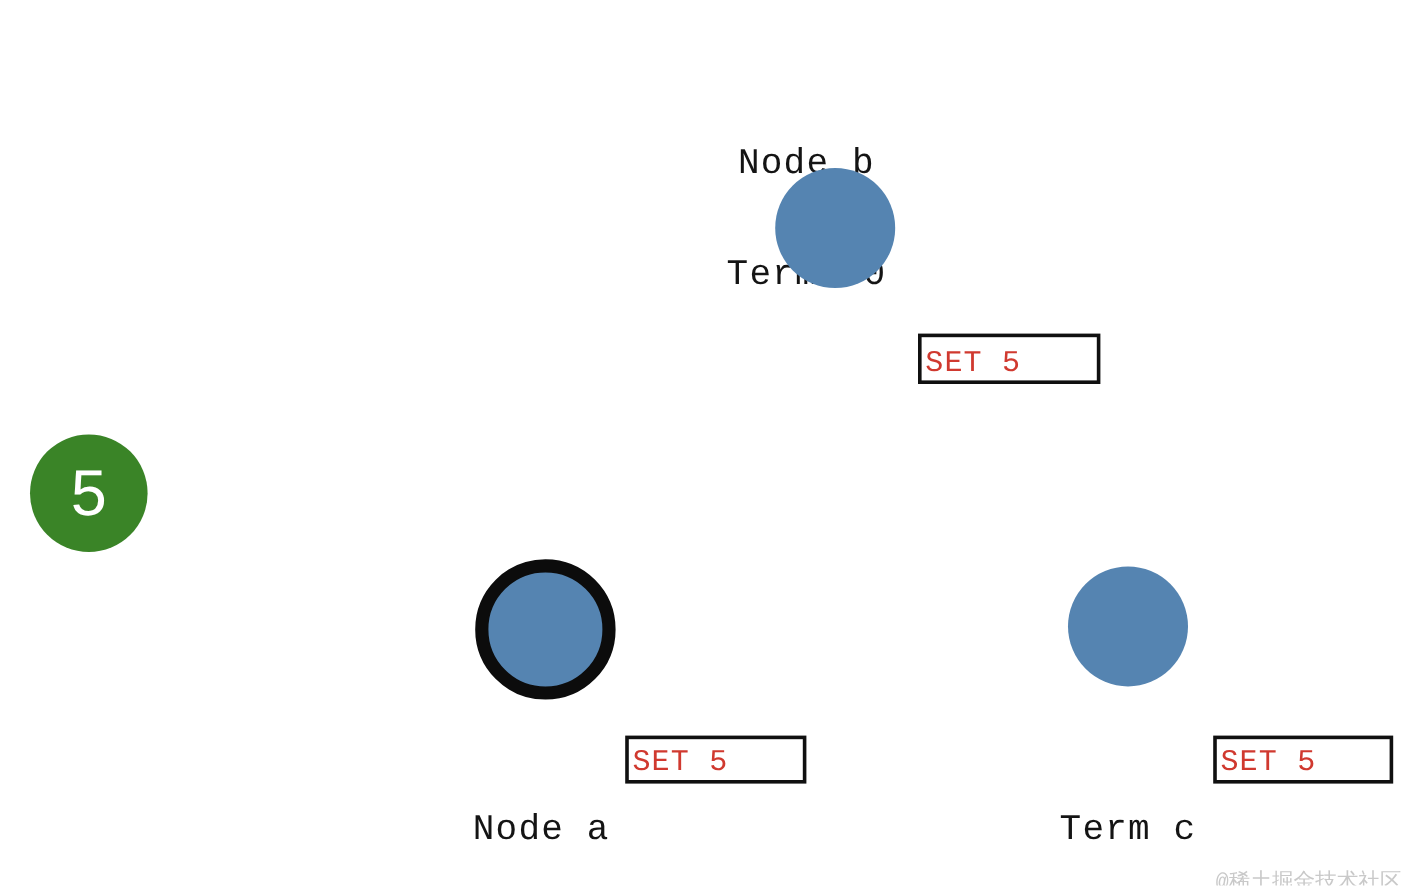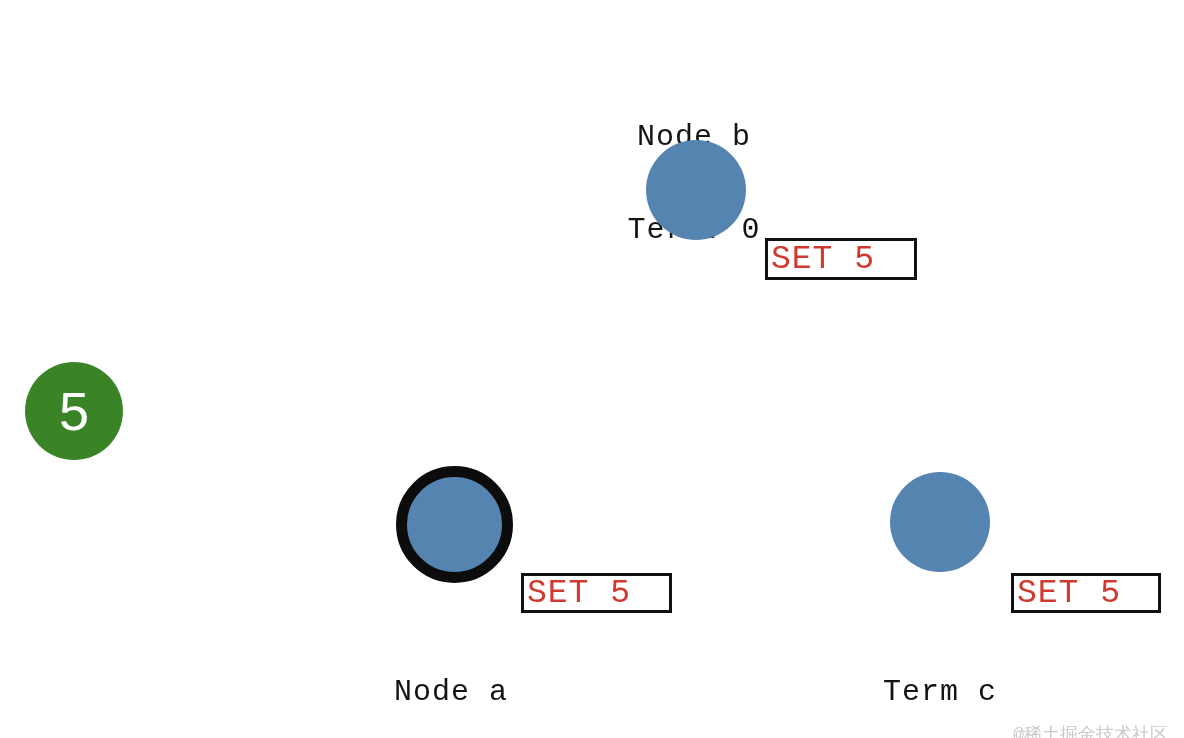--- a/index.html
+++ b/index.html
@@ -29,36 +29,37 @@
   .node-label {
     position: absolute;
     width: 300px;
     text-align: center;
     font-size: 30px;
     line-height: 31px;
     letter-spacing: 1px;
     color: var(--label-text, #141414);
     white-space: pre;
   }
-  .label-b { left: 544px; top: 60px; }
+  .label-b { left: 522px; top: 60px; }
   .label-a { left: 301px; top: 615px; }
   .label-c { left: 790px; top: 615px; }
 
   
   .msg-box {
     position: absolute;
     background: var(--message-bg, #ffffff);
     border: 3px solid var(--message-border, #101010);
     color: var(--message-text, #d0392f);
-    font-size: 33px;
+    font-size: 25px;
     letter-spacing: 1px;
     display: flex;
-    align-items: center;
+    align-items: flex-end;
     padding-left: 3px;
     white-space: pre;
+    margin-top: 40px;
   }
   .msg-b { left: 765px; top: 238px; width: 152px; height: 42px; }
   .msg-a { left: 521px; top: 573px; width: 151px; height: 40px; }
   .msg-c { left: 1011px; top: 573px; width: 150px; height: 40px; }
 
   
   .client-circle {
     position: absolute;
     left: 25px; top: 362px;
     width: 98px; height: 98px;

